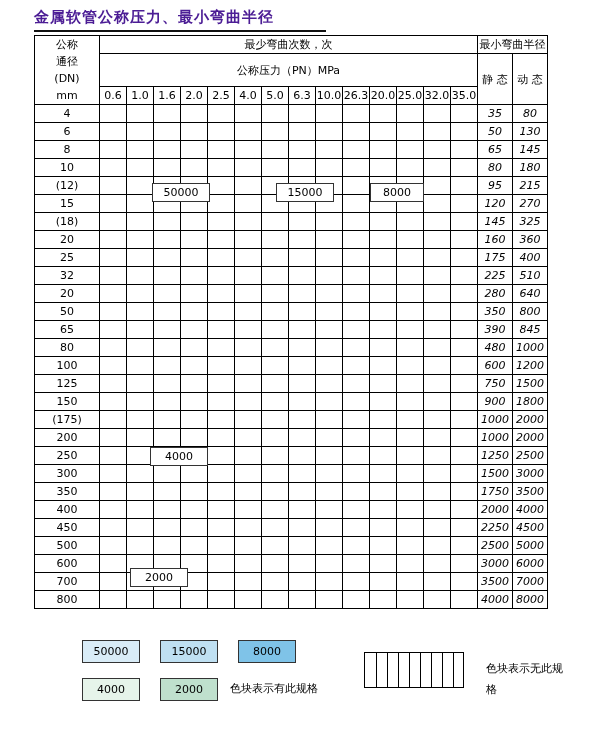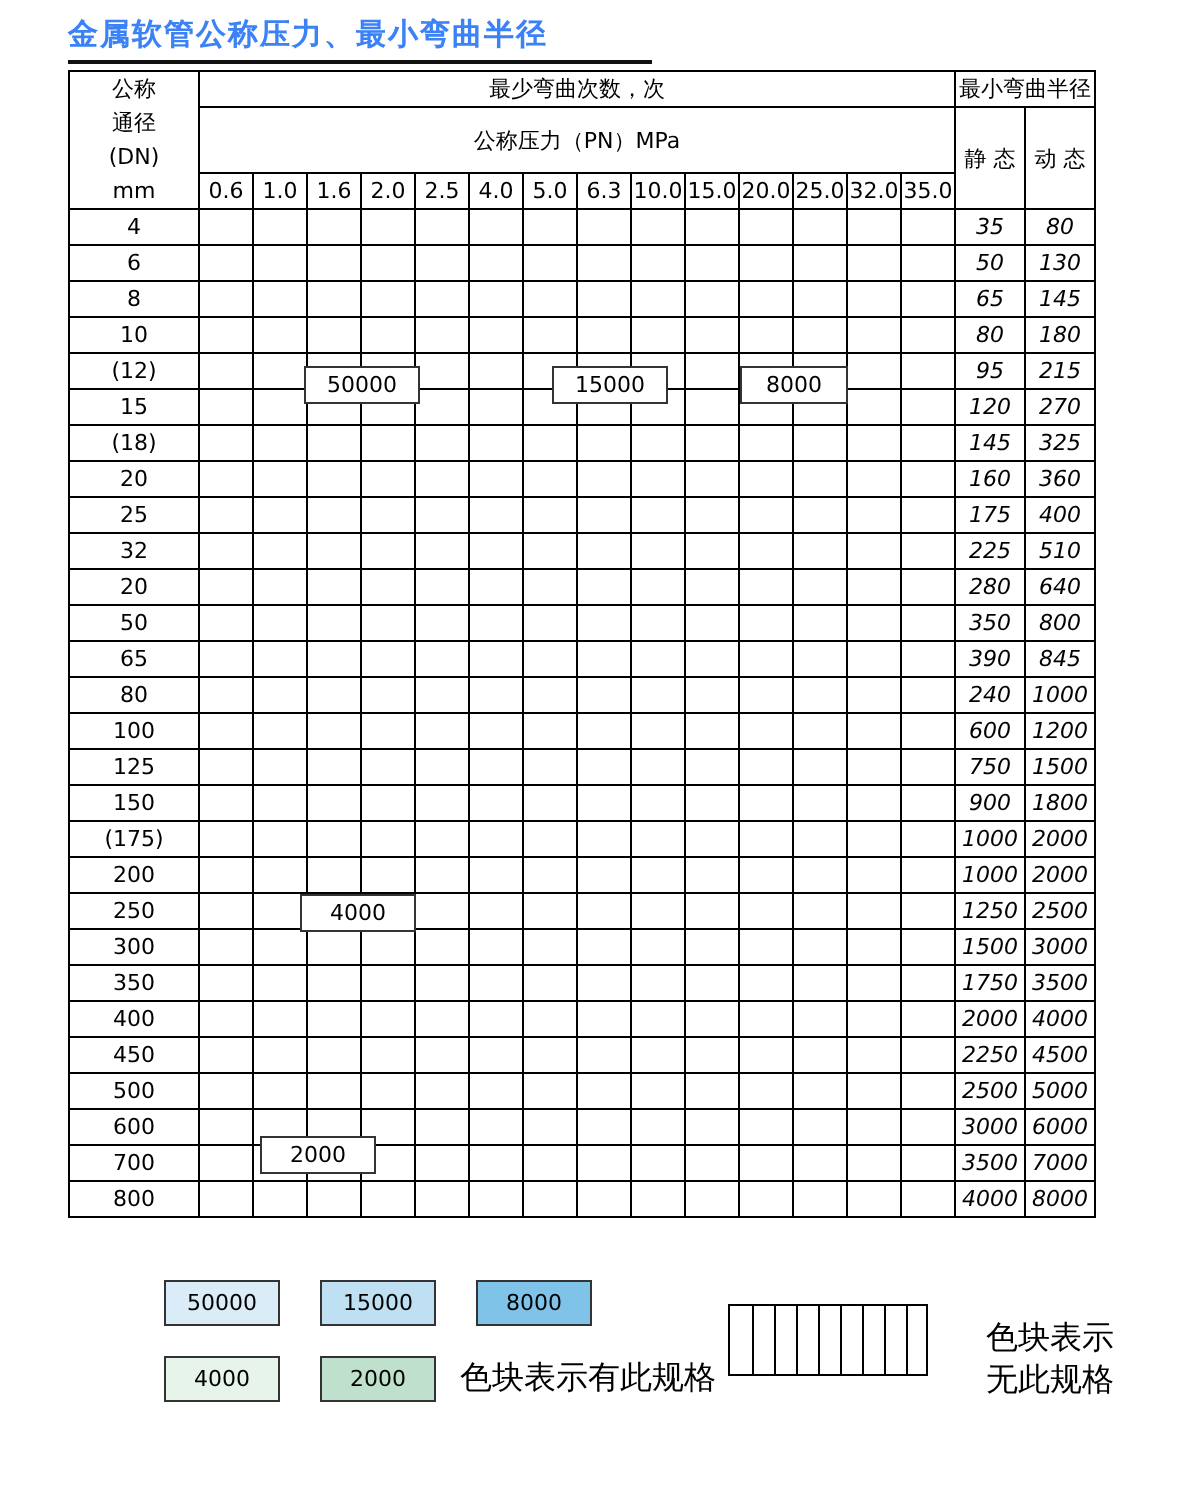--- a/index.html
+++ b/index.html
@@ -9,21 +9,21 @@
     font-family:"DejaVu Sans","Liberation Sans",sans-serif;
     font-size:11px;color:#000;
     -webkit-font-smoothing:antialiased;
   }
   .page{position:relative;width:600px;height:743px;}
 
   .title{
     position:absolute;left:34px;top:8px;
     font-family:"DejaVu Serif","Liberation Serif",serif;
     font-weight:bold;font-size:15px;letter-spacing:1px;
-    color:#3b82f6;
+    color:#4c1d95;
   }
   .title-rule{
     position:absolute;left:34px;top:30px;width:292px;height:2px;background:#111;
   }
 
   
   .tbl{
     position:absolute;left:34px;top:35px;
     border-collapse:collapse;
     table-layout:fixed;
@@ -67,21 +67,21 @@
   }
 
   
   .legend{position:absolute;left:34px;top:636px;width:530px;}
   .lg-swatch{
     position:absolute;
     width:56px;height:21px;
     border:1px solid #333;
     text-align:center;line-height:21px;font-size:11px;
   }
-  .lg-text{position:absolute;font-size:16px;line-height:21px;text-align:center;}
+  .lg-text{position:absolute;font-size:11px;line-height:21px;}
   .nospec{
     position:absolute;
     width:100px;height:36px;
     border:1.5px solid #000;
     background:#fff;
     box-sizing:border-box;
   }
   .nospec span{
     position:absolute;top:0;bottom:0;width:1px;background:#000;
   }
@@ -114,21 +114,21 @@
       <tr id="pn-row">
           <td class="hdr pn-cell">0.6</td>
           <td class="hdr pn-cell">1.0</td>
           <td class="hdr pn-cell">1.6</td>
           <td class="hdr pn-cell">2.0</td>
           <td class="hdr pn-cell">2.5</td>
           <td class="hdr pn-cell">4.0</td>
           <td class="hdr pn-cell">5.0</td>
           <td class="hdr pn-cell">6.3</td>
           <td class="hdr pn-cell">10.0</td>
-          <td class="hdr pn-cell">15.0</td>
+          <td class="hdr pn-cell">26.3</td>
           <td class="hdr pn-cell">20.0</td>
           <td class="hdr pn-cell">25.0</td>
           <td class="hdr pn-cell">32.0</td>
           <td class="hdr pn-cell">35.0</td>
         </tr>
     </thead>
     <tbody id="tbody">
         <tr>
           <td class="body-dn">4</td>
           <td class="pn-cell body-cell fill-blue"></td>
@@ -385,21 +385,21 @@
           <td class="pn-cell body-cell fill-blue"></td>
           <td class="pn-cell body-cell fill-blue"></td>
           <td class="pn-cell body-cell fill-blue"></td>
           <td class="pn-cell body-cell fill-none"></td>
           <td class="pn-cell body-cell fill-none"></td>
           <td class="pn-cell body-cell fill-none"></td>
           <td class="pn-cell body-cell fill-none"></td>
           <td class="pn-cell body-cell fill-none"></td>
           <td class="pn-cell body-cell fill-none"></td>
           <td class="pn-cell body-cell fill-none"></td>
-          <td class="r-cell radius">240</td>
+          <td class="r-cell radius">480</td>
           <td class="r-cell radius">1000</td>
         </tr>
         <tr>
           <td class="body-dn">100</td>
           <td class="pn-cell body-cell fill-lightgreen"></td>
           <td class="pn-cell body-cell fill-lightgreen"></td>
           <td class="pn-cell body-cell fill-lightgreen"></td>
           <td class="pn-cell body-cell fill-lightgreen"></td>
           <td class="pn-cell body-cell fill-lightgreen"></td>
           <td class="pn-cell body-cell fill-lightgreen"></td>

